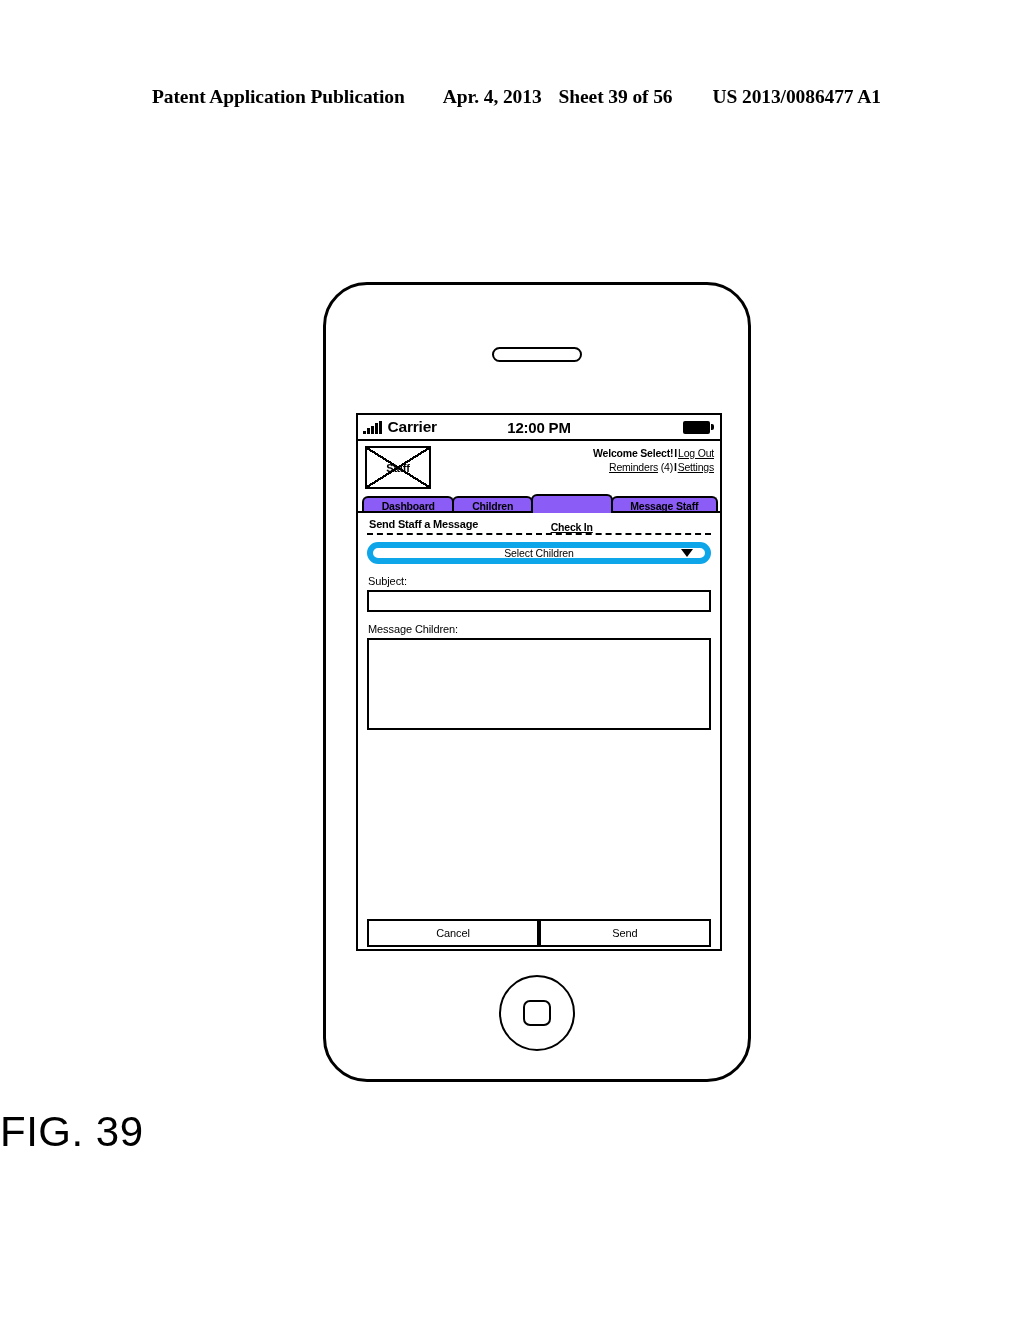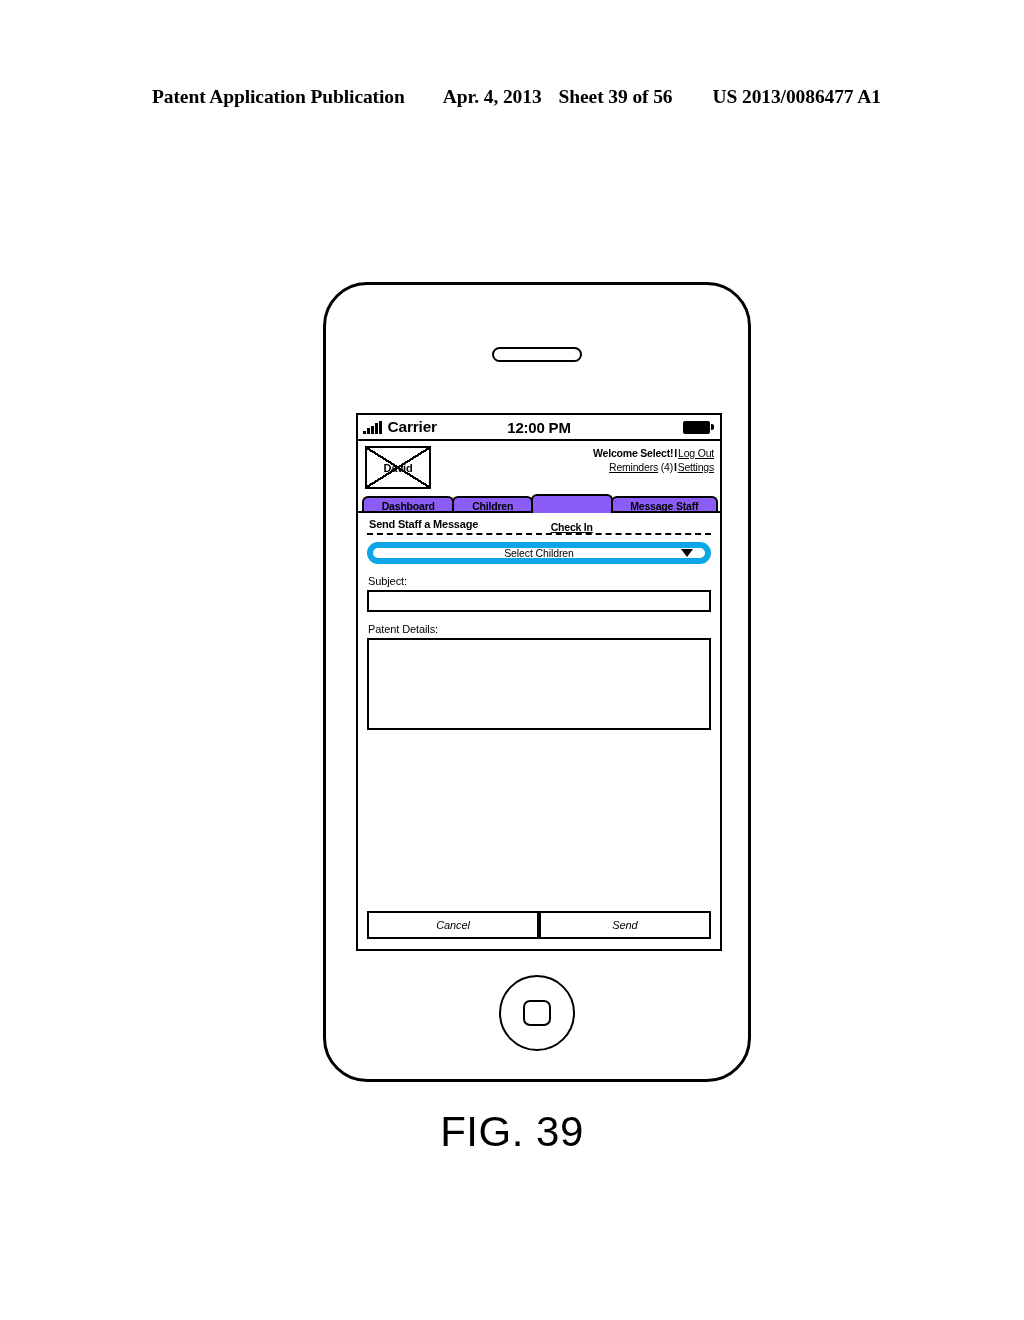--- a/index.html
+++ b/index.html
@@ -297,43 +297,42 @@
   }
   .textarea-box {
     height: 92px;
     border: 2px solid #000;
     box-sizing: border-box;
     background: #fff;
   }
   .spacer { flex: 1 1 auto; }
   .button-row {
     display: flex;
-    padding-bottom: 10px;
-    font-style: italic;
+    padding-bottom: 2px;
   }
   .action-button {
     flex: 1 1 0;
     height: 28px;
     border: 2px solid #000;
     box-sizing: border-box;
     background: #fff;
     display: flex;
     align-items: center;
     justify-content: center;
     font-size: 11px;
     letter-spacing: -0.1px;
   }
 
   
   .fig-caption {
     position: absolute;
     top: 1108px;
     left: 0;
     width: 1024px;
-    text-align: center;
+    text-align: left;
     font-family: "Liberation Sans", sans-serif;
     font-size: 42px;
     letter-spacing: 0.5px;
   }
 </style>
 </head>
 <body>
 
 <div class="patent-header">
   <span class="ph-pub">Patent Application Publication</span>
@@ -358,21 +357,21 @@
       </span>
       <span class="carrier-label">Carrier</span>
       <span class="status-time">12:00 PM</span>
       <span class="battery"></span>
     </div>
 
     <div class="app-header">
       <div class="logo-box">
         <span class="d1"></span>
         <span class="d2"></span>
-        <span class="logo-text">David</span>
+        <span class="logo-text">Staff</span>
       </div>
       <div class="welcome-block">
         <div class="welcome-line">
           <span class="welcome-name">Welcome Select!</span><span class="wsep">I</span><span class="wlink">Log Out</span>
         </div>
         <div class="welcome-line">
           <span class="wlink">Reminders</span>
           <span>(4)</span><span class="wsep">I</span><span class="wlink">Settings</span>
         </div>
       </div>
@@ -400,21 +399,21 @@
       <div class="dashed-rule"></div>
 
       <div class="select-pill">
         <span>Select Children</span>
         <span class="select-caret"></span>
       </div>
 
       <div class="field-label">Subject:</div>
       <div class="text-input"></div>
 
-      <div class="field-label">Patent Details:</div>
+      <div class="field-label">Message Children:</div>
       <div class="textarea-box"></div>
 
       <div class="spacer"></div>
 
       <div class="button-row">
         <div class="action-button">Cancel</div>
         <div class="action-button">Send</div>
       </div>
 
     </div>

